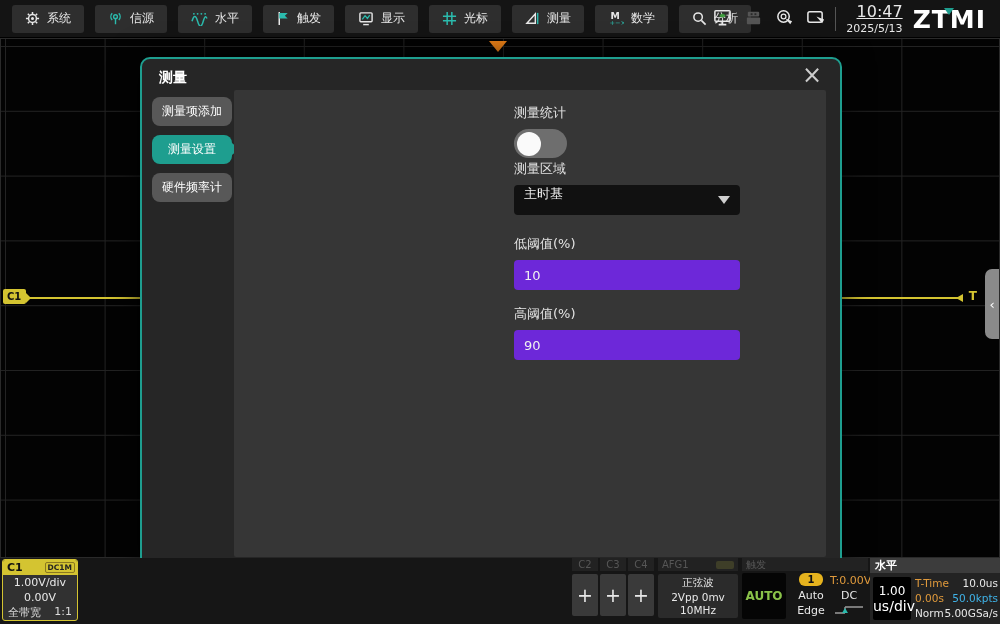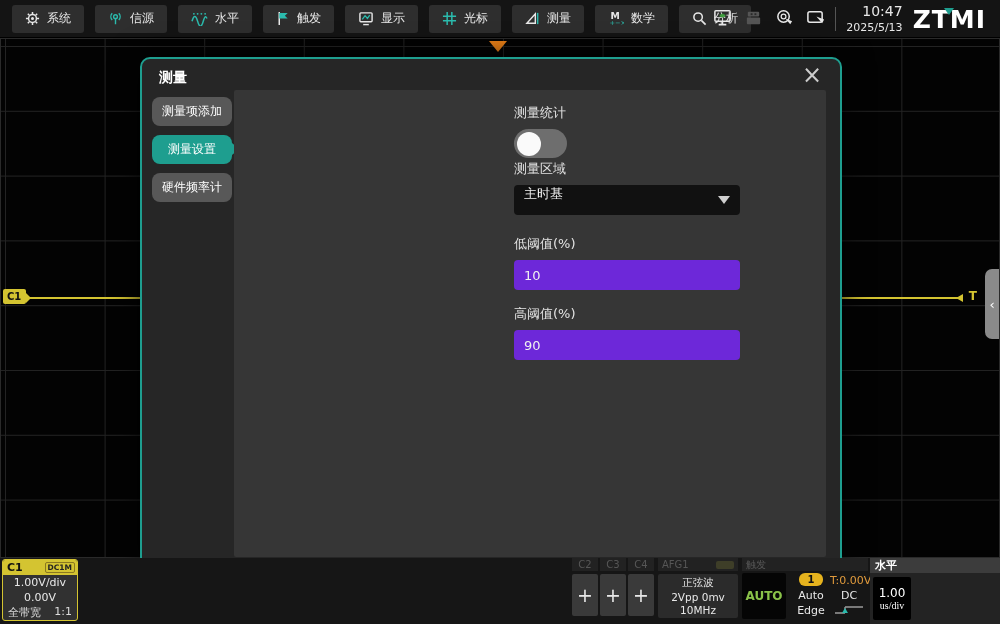--- a/index.html
+++ b/index.html
@@ -9,21 +9,21 @@
 
   
   .toolbar { position:absolute; top:0; left:0; width:1000px; height:38px; background:#141414; display:flex; align-items:center; border-bottom:1px solid #000; }
   .tb-buttons { display:flex; gap:11px; margin-left:12px; }
   .tb-btn { display:flex; align-items:center; gap:7px; height:28px; padding:0 13px; background:#2e2e2e; border-radius:3px; color:#e8e8e8; font-size:12px; cursor:default; }
   .tb-btn svg { display:block; }
   .tb-right { position:absolute; right:0; top:0; height:38px; display:flex; align-items:center; gap:10px; padding-right:10px; }
   .status-icons { display:flex; gap:12px; align-items:center; }
   .tb-divider { width:1px; height:24px; background:#555; }
   .clock { text-align:right; color:#e8e8e8; line-height:1.25; }
-  .clock .t { font-size:14px; }
+  .clock .t { font-size:16px;text-decoration:underline; }
   .clock .d { font-size:11px; }
   .logo { position:relative; color:#fff; font-size:25px; font-weight:800; letter-spacing:1px; padding-right:4px; }
   .logo-accent { position:absolute; left:31px; top:3px; width:0; height:0; border-left:5px solid transparent; border-right:5px solid transparent; border-top:7px solid #1e9e8f; }
 
   
   .graticule { position:absolute; top:38px; left:0; width:1000px; height:520px; background:#030303;
     background-image:linear-gradient(#232323 1px, transparent 1px), linear-gradient(90deg,#232323 1px, transparent 1px);
     background-size:99.6px 64.8px; background-position:4px 7px; border:1px solid #2a2a2a; }
   .trig-pos { position:absolute; left:488px; top:2px; width:0; height:0; border-left:9px solid transparent; border-right:9px solid transparent; border-top:11px solid #f08418; }
   .trace { position:absolute; left:14px; top:258px; width:944px; height:2px; background:#d4c431; }
@@ -70,21 +70,21 @@
   .trigbox { position:absolute; left:742px; top:15px; width:126px; height:46px; }
   .automode { position:absolute; left:0; top:0; width:44px; height:46px; background:#050505; border-radius:2px; color:#8bc34a; font-size:12px; font-weight:bold; display:flex; align-items:center; justify-content:center; }
   .trig-c2 { position:absolute; left:50px; top:0; width:38px; }
   .src-badge { width:24px; height:13px; background:#e6b31e; border-radius:6px; color:#111; font-size:10px; font-weight:bold; text-align:center; line-height:13px; margin:0 auto 2px auto; }
   .trig-c2 .row, .trig-c3 .row { color:#e8e8e8; font-size:11px; text-align:center; height:15px; line-height:15px; }
   .trig-c3 { position:absolute; left:88px; top:0; width:38px; }
   .tlevel { color:#e09a3c; font-size:11px; text-align:center; height:15px; line-height:15px; }
   .hpanel { position:absolute; left:870px; top:0; width:130px; height:66px; background:#232323; }
   .hhead { height:15px; background:#3c3c3c; color:#fff; font-size:11px; font-weight:bold; padding-left:5px; line-height:15px; }
   .tdivbox { position:absolute; left:3px; top:19px; width:38px; height:43px; background:#000; border-radius:2px; color:#fff; text-align:center; display:flex; flex-direction:column; justify-content:center; }
-  .tdivbox .v { font-size:12px; } .tdivbox .u { font-size:10px;font-family:Liberation Serif, serif; }
+  .tdivbox .v { font-size:12px; } .tdivbox .u { font-size:14px; }
   .hrows { position:absolute; left:45px; top:18px; width:83px; }
   .hrow { display:flex; justify-content:space-between; font-size:10.5px; height:15px; line-height:15px; }
   .org { color:#e09a3c; } .cyn { color:#3fb3e8; } .wht { color:#e8e8e8; }
 </style>
 </head>
 <body>
 
 <div class="screen">
 
   <div class="toolbar">
@@ -317,16 +317,30 @@
         </div>
       </div>
     </div>
 
     <div class="hpanel">
       <div class="hhead">水平</div>
       <div class="tdivbox">
         <div class="v">1.00</div>
         <div class="u">us/div</div>
       </div>
+      <div class="hrows">
+        <div class="hrow">
+          <span class="org">T-Time</span>
+          <span class="wht">10.0us</span>
+        </div>
+        <div class="hrow">
+          <span class="org">0.00s</span>
+          <span class="cyn">50.0kpts</span>
+        </div>
+        <div class="hrow">
+          <span class="wht">Norm</span>
+          <span class="wht">5.00GSa/s</span>
+        </div>
+      </div>
     </div>
   </div>
 
 </div>
 
 </body></html>

